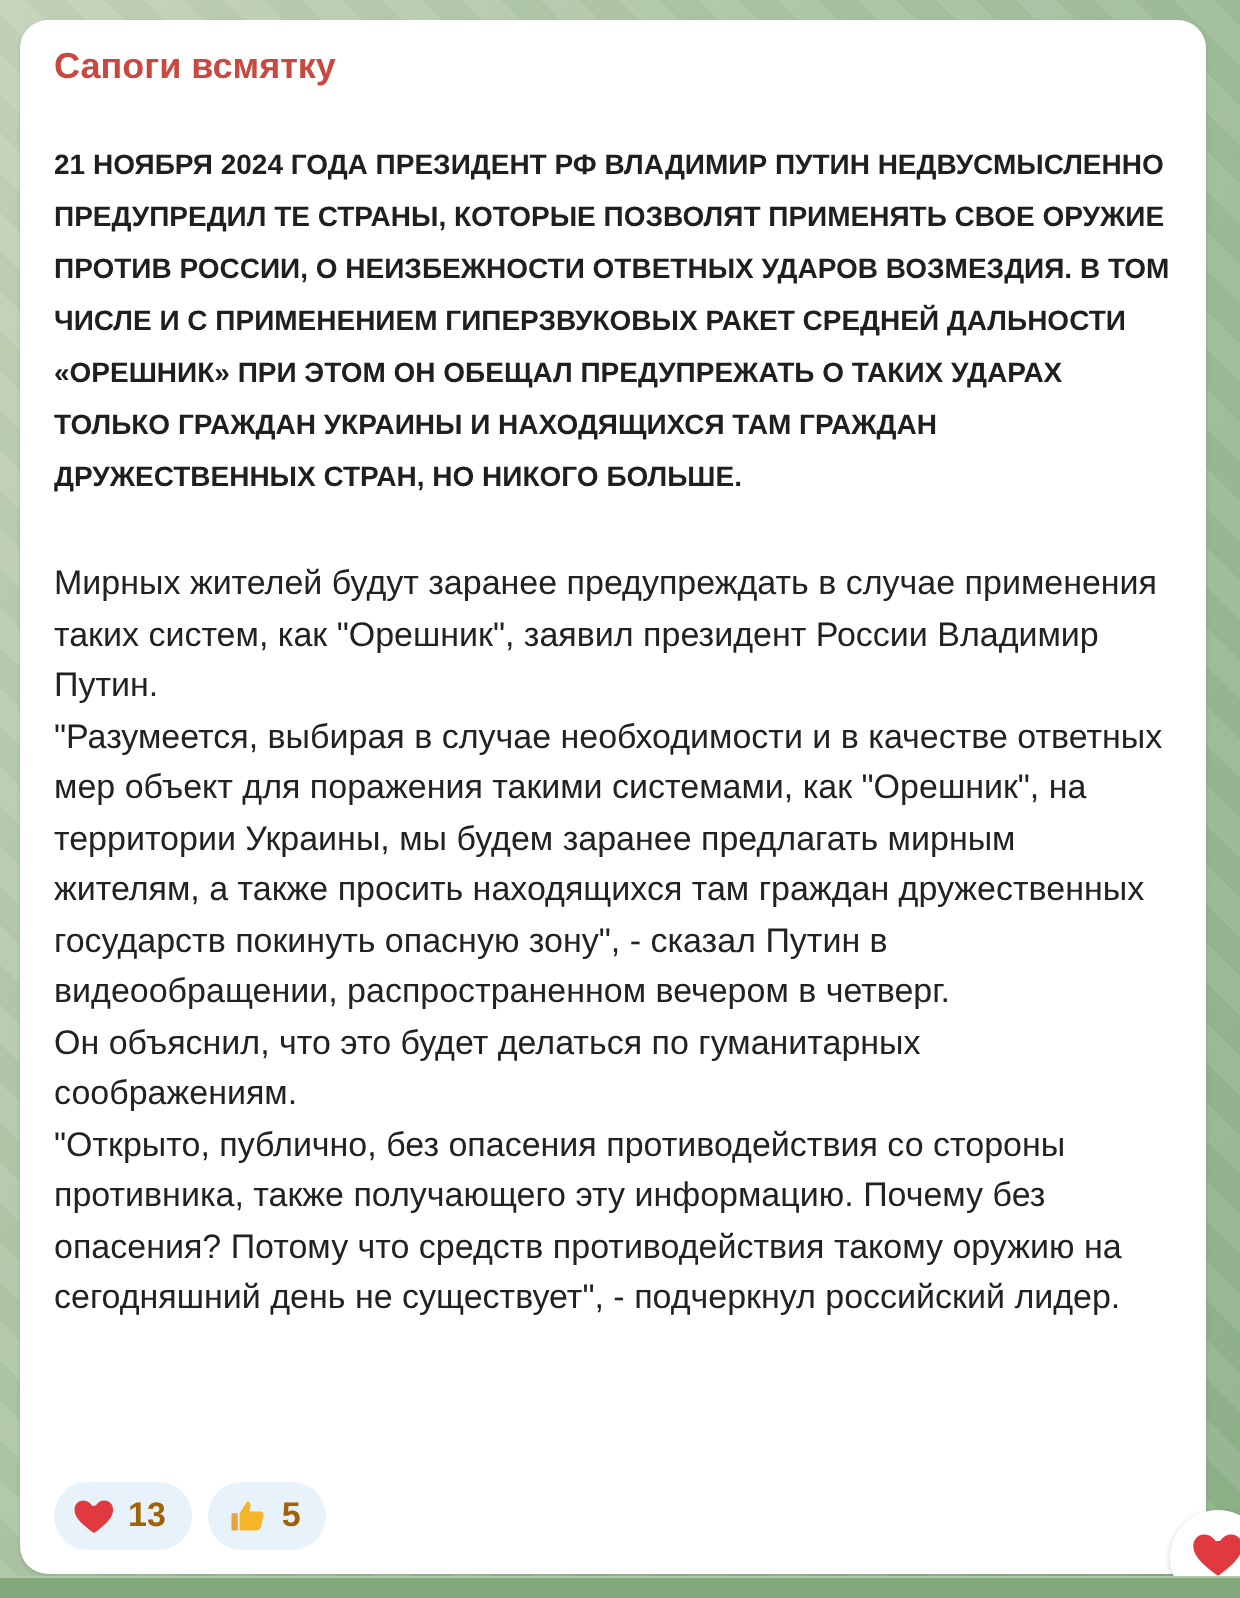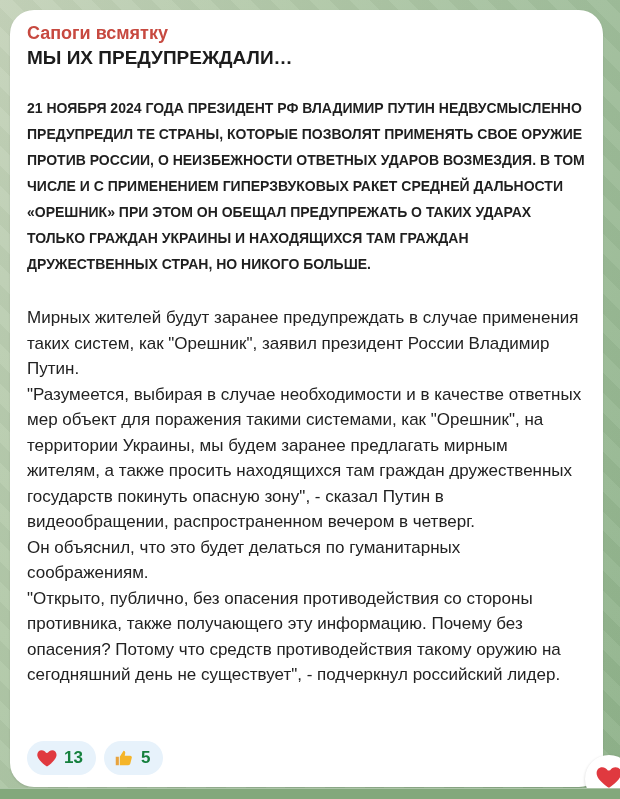--- a/index.html
+++ b/index.html
@@ -10,21 +10,21 @@
     background-image:
       repeating-linear-gradient(45deg, rgba(255,255,255,0.05) 0 14px, rgba(0,0,0,0.02) 14px 28px),
       linear-gradient(115deg,#c5d3ba 0%,#b1c8a8 30%,#a0be9b 60%,#8fb28a 100%);
   }
   .bottom-strip{
     position:absolute;left:0;bottom:0;width:620px;height:10px;
     background:#83a87c;border-top:1px solid rgba(255,255,255,0.35);
   }
   .bubble{
     position:absolute;left:10px;top:10px;width:593px;height:777px;
-    background:#ffffff;border-radius:24px;box-sizing:border-box;
+    background:#ffffff;border-radius:14px;box-sizing:border-box;
     padding:12px 18px 12px 17px;
     display:flex;flex-direction:column;overflow:hidden;
     box-shadow:0 1px 2px rgba(0,0,0,0.12);
   }
   .channel-name{
     color:#c74940;font-size:18px;font-weight:700;line-height:22px;cursor:pointer;
   }
   .post-title{
     color:#1c1c1c;font-size:19px;font-weight:700;line-height:24px;margin-top:2px;
   }
@@ -38,21 +38,21 @@
   }
   .footer-row{
     margin-top:auto;display:flex;align-items:center;justify-content:space-between;
   }
   .reactions{display:flex;gap:8px;}
   .reaction-pill{
     display:flex;align-items:center;gap:6px;
     background:#e7f2fb;border-radius:17px;height:34px;padding:0 13px 0 9px;
     cursor:pointer;
   }
-  .reaction-count{color:#15803d;font-size:17px;font-weight:600;line-height:34px;}
+  .reaction-count{color:#a16207;font-size:17px;font-weight:600;line-height:34px;}
   .reaction-emoji{width:22px;height:22px;display:inline-flex;}
   .meta{display:flex;align-items:center;gap:6px;color:#9ba4ab;font-size:17px;}
   .meta .views-count{margin-right:4px;}
   .eye-icon{width:20px;height:20px;display:inline-flex;}
   .date-pill{
     position:absolute;left:423px;top:12px;width:144px;height:31px;
     background:rgba(151,173,142,0.92);border-radius:16px;
     display:flex;align-items:center;justify-content:center;
     color:#ffffff;font-size:17px;font-weight:500;cursor:pointer;
     box-shadow:0 1px 1px rgba(0,0,0,0.05);
@@ -66,21 +66,20 @@
 </style>
 </head>
 <body>
 
 <div class="date-pill">
   <span>28 сентября</span>
 </div>
 
 <div class="bubble">
   <div class="channel-name">Сапоги всмятку</div>
-  <div class="post-title">МЫ ИХ ПРЕДУПРЕЖДАЛИ…</div>
   <div class="caps-paragraph">21 НОЯБРЯ 2024 ГОДА ПРЕЗИДЕНТ РФ ВЛАДИМИР ПУТИН НЕДВУСМЫСЛЕННО ПРЕДУПРЕДИЛ ТЕ СТРАНЫ, КОТОРЫЕ ПОЗВОЛЯТ ПРИМЕНЯТЬ СВОЕ ОРУЖИЕ ПРОТИВ РОССИИ, О НЕИЗБЕЖНОСТИ ОТВЕТНЫХ УДАРОВ ВОЗМЕЗДИЯ. В ТОМ ЧИСЛЕ И С ПРИМЕНЕНИЕМ ГИПЕРЗВУКОВЫХ РАКЕТ СРЕДНЕЙ ДАЛЬНОСТИ «ОРЕШНИК»  ПРИ ЭТОМ ОН ОБЕЩАЛ ПРЕДУПРЕЖАТЬ О ТАКИХ УДАРАХ ТОЛЬКО ГРАЖДАН УКРАИНЫ И НАХОДЯЩИХСЯ ТАМ ГРАЖДАН ДРУЖЕСТВЕННЫХ СТРАН, НО НИКОГО БОЛЬШЕ.</div>
   <div class="body-paragraph">Мирных жителей будут заранее предупреждать в случае применения таких систем, как "Орешник", заявил президент России Владимир Путин.
 "Разумеется, выбирая в случае необходимости и в качестве ответных мер объект для поражения такими системами, как "Орешник", на территории Украины, мы будем заранее предлагать мирным жителям, а также просить находящихся там граждан дружественных государств покинуть опасную зону", - сказал Путин в видеообращении, распространенном вечером в четверг.
 Он объяснил, что это будет делаться по гуманитарных соображениям.
 "Открыто, публично, без опасения противодействия со стороны противника, также получающего эту информацию. Почему без опасения? Потому что средств противодействия такому оружию на сегодняшний день не существует", - подчеркнул российский лидер.</div>
 
   <div class="footer-row">
     <div class="reactions">
       <div class="reaction-pill">
         <span class="reaction-emoji">

